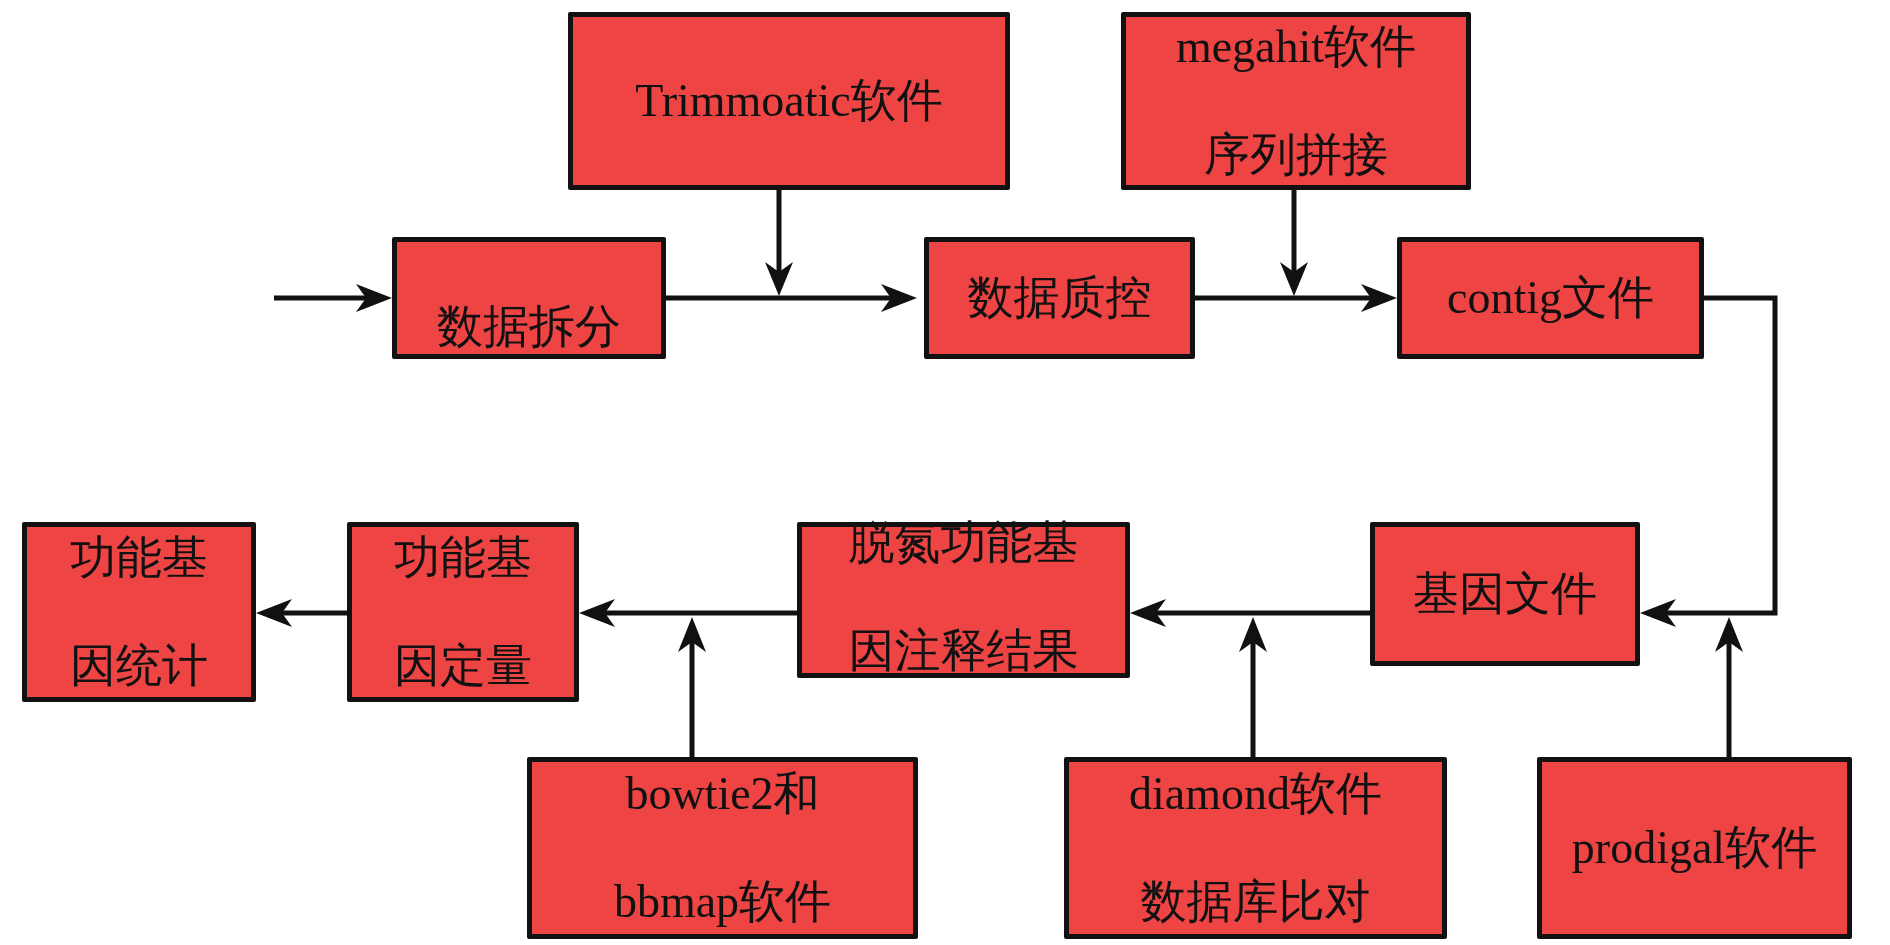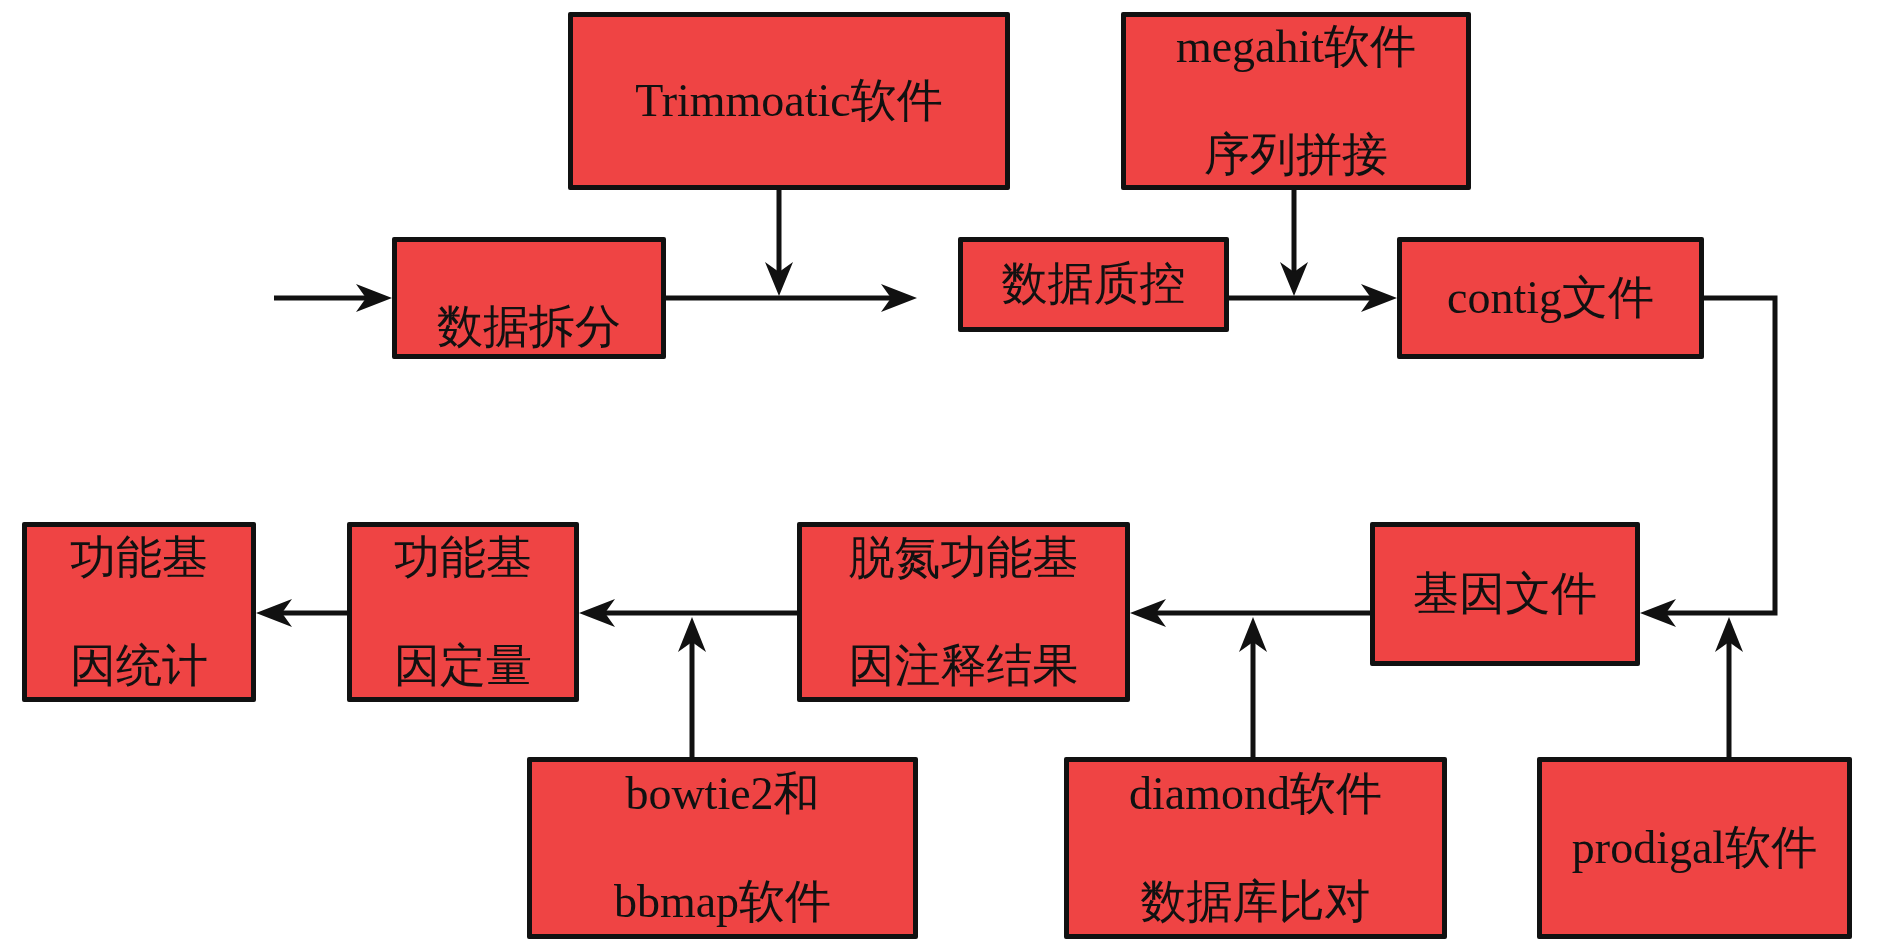--- a/index.html
+++ b/index.html
@@ -29,24 +29,24 @@
   .box span { display: block; }
   svg#links { position: absolute; left: 0; top: 0; width: 1890px; height: 945px; pointer-events: none; }
   svg#links line, svg#links polyline { stroke: #111111; stroke-width: 5; fill: none; }
   svg#links polygon { fill: #111111; stroke: none; }
 
   
   #b-trim { left: 568px; top: 12px; width: 442px; height: 178px; }
   #b-mega { left: 1121px; top: 12px; width: 350px; height: 178px; }
   #b-seq  { left: 6px;   top: 237px; width: 268px; height: 122px; }
   #b-split{ left: 392px; top: 237px; width: 274px; height: 122px; align-items: flex-end; }
-  #b-qc   { left: 958px; top: 237px; width: 271px; height: 95px; }
+  #b-qc   { left: 924px; top: 237px; width: 271px; height: 122px; }
   #b-contig{ left: 1397px; top: 237px; width: 307px; height: 122px; justify-content: center; }
   #b-gene { left: 1370px; top: 522px; width: 270px; height: 144px; }
-  #b-annot{ left: 797px; top: 522px; width: 333px; height: 180px; }
+  #b-annot{ left: 797px; top: 522px; width: 333px; height: 156px; font-family: Liberation Mono, monospace; }
   #b-quant{ left: 347px; top: 522px; width: 232px; height: 180px; }
   #b-stat { left: 22px;  top: 522px; width: 234px; height: 180px; }
   #b-bowtie{ left: 527px; top: 757px; width: 391px; height: 182px; }
   #b-diamond{ left: 1064px; top: 757px; width: 383px; height: 182px; align-items: center; }
   #b-prodigal{ left: 1537px; top: 757px; width: 315px; height: 182px; align-items: center; }
 </style>
 </head>
 <body>
 
 <div id="canvas">

